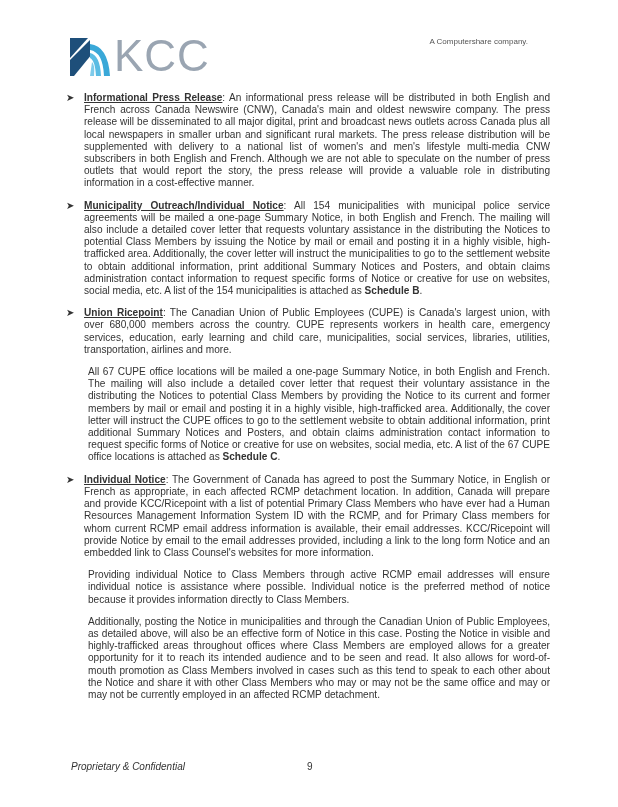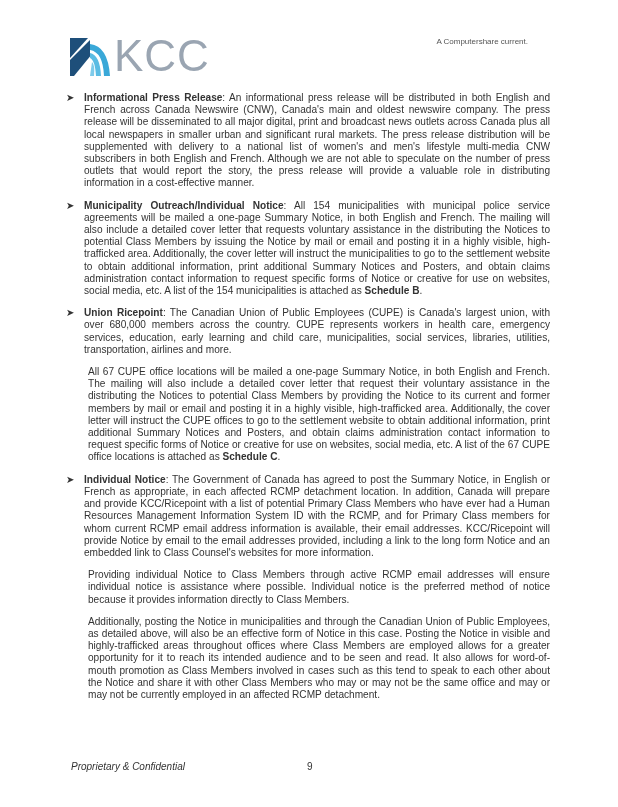--- a/index.html
+++ b/index.html
@@ -11,21 +11,21 @@
   .kcc-text { position: absolute; left: 44px; top: -6px; font-size: 44px; color: #9aa5b2;
               letter-spacing: 1px; line-height: 48px; font-weight: normal; }
   .ricepoint { position: absolute; right: 70px; top: 36px; text-align: right; }
   .ricepoint-name { font-size: 27px; color: #1aa6c1; letter-spacing: 0.5px; line-height: 28px; }
   .ricepoint-tag { font-size: 8px; color: #555; margin-top: 1px; }
 
   .content { position: absolute; left: 84px; top: 92px; width: 466px; font-size: 10.1px;
              line-height: 12.2px; text-align: justify; color: #333; }
   .bullet { position: relative; padding-left: 0; margin-bottom: 10px; }
   .bullet-arrow { position: absolute; left: -18px; top: 0; font-size: 10px; color: #333; }
-  .bullet-title { font-weight: bold; }
+  .bullet-title { font-weight: bold; text-decoration: underline; }
   .sub-para { margin: 0 0 10px 4px; }
   b { font-weight: bold; }
 
   .footer { position: absolute; top: 761px; left: 71px; width: 480px; font-size: 10px; color: #333; }
   .footer-left { position: absolute; left: 0; top: 0; font-style: italic; }
   .footer-page { position: absolute; left: 236px; top: 0; }
 </style>
 </head>
 <body>
 
@@ -36,21 +36,21 @@
       <polygon points="0,0 18,0 0,20" fill="#1e4f7a"></polygon>
       <polygon points="0,22 20,2 20,38 0,38" fill="#1e4f7a"></polygon>
       <polygon points="4,38 22,16 22,38" fill="#ffffff"></polygon>
       <path d="M20,6 Q38,8 40,38 L34,38 Q33,14 20,12 Z" fill="#3aa8d8"></path>
       <path d="M20,15 Q30,17 31,38 L26,38 Q25,22 20,20 Z" fill="#5bbce3"></path>
       <path d="M22,24 Q25,26 24,38 L20,38 Z" fill="#7fcbea"></path>
     </svg>
     <span class="kcc-text">KCC</span>
   </div>
   <div class="ricepoint">
-    <div class="ricepoint-tag">A Computershare current.</div>
+    <div class="ricepoint-tag">A Computershare company.</div>
   </div>
 </div>
 
 <div class="content">
 
   <div class="bullet">
     <span class="bullet-arrow">➤</span>
     <span class="bullet-title">Informational Press Release</span><span>: An informational press release will be distributed in both English and French across Canada Newswire (CNW), Canada's main and oldest newswire company. The press release will be disseminated to all major digital, print and broadcast news outlets across Canada plus all local newspapers in smaller urban and significant rural markets. The press release distribution will be supplemented with delivery to a national list of women's and men's lifestyle multi-media CNW subscribers in both English and French. Although we are not able to speculate on the number of press outlets that would report the story, the press release will provide a valuable role in distributing information in a cost-effective manner.</span>
   </div>
 

